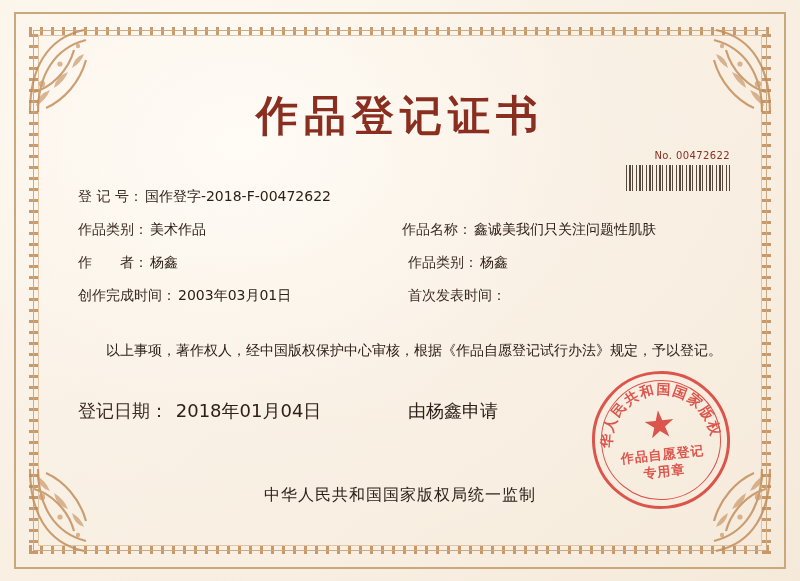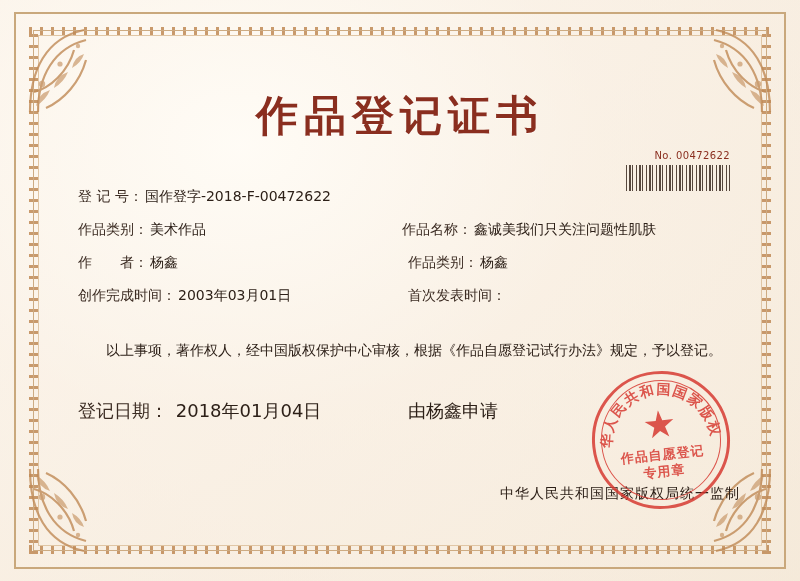--- a/index.html
+++ b/index.html
@@ -172,23 +172,23 @@
   .footer-row {
     margin-top: 34px;
     padding-left: 18px;
     display: flex;
     align-items: baseline;
     font-size: 18px;
     color: #2d2018;
   }
   .footer-row .left { width: 330px; flex: 0 0 330px; }
   .issuer {
-    text-align: right;
+    text-align: center;
     margin-top: 62px;
-    font-size: 14px;
+    font-size: 16px;
     color: #2d2018;
     letter-spacing: 1px;
   }
 
   
   .seal {
     position: absolute;
     right: 70px;
     bottom: 72px;
     width: 132px;

